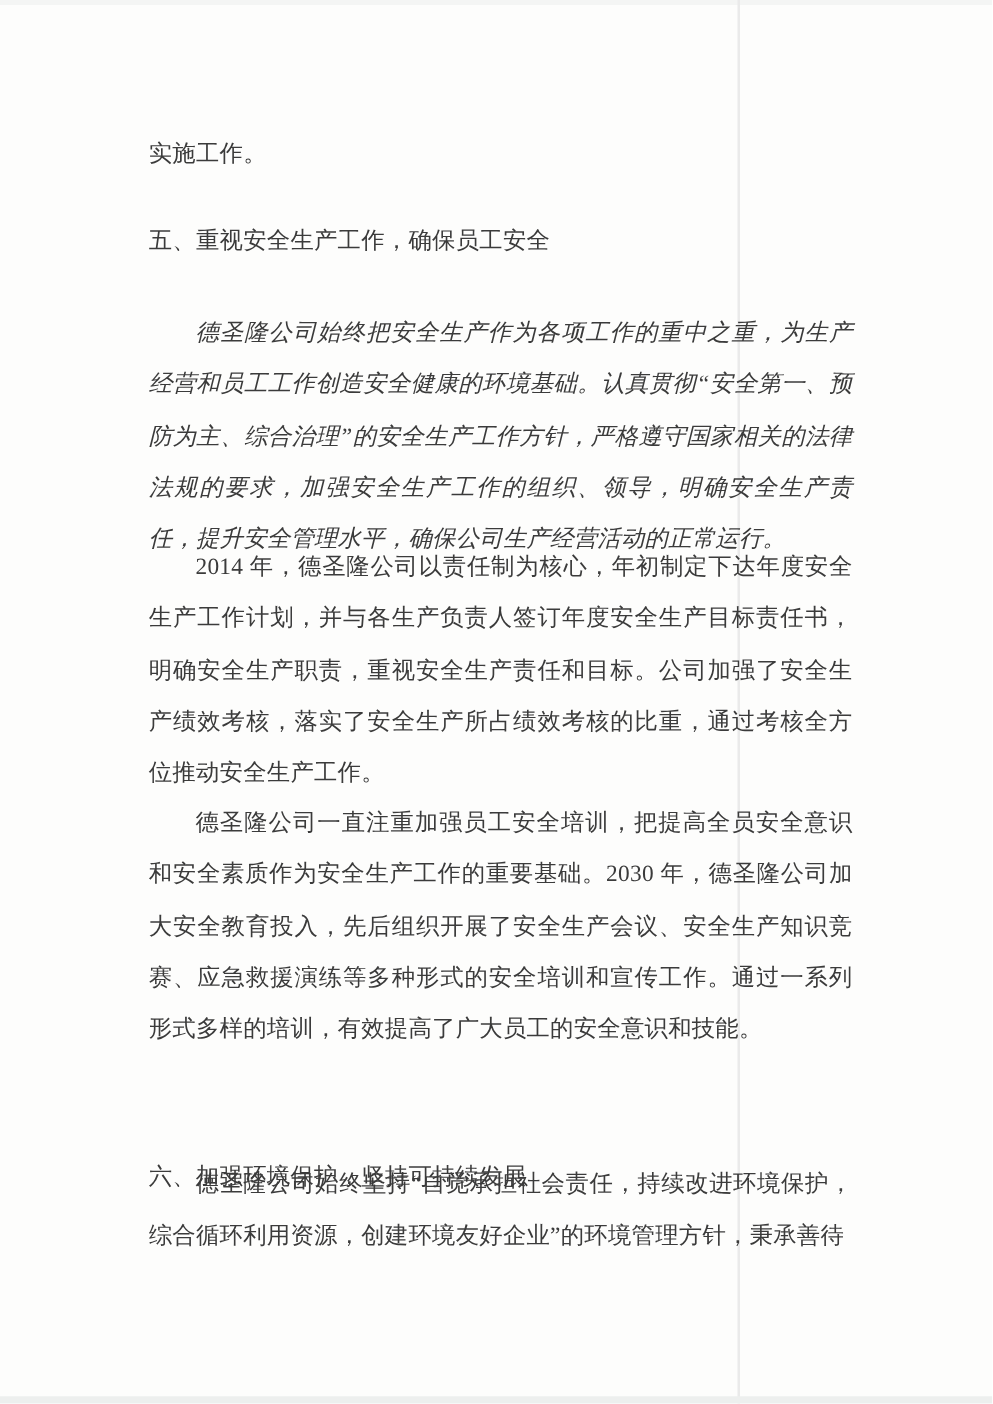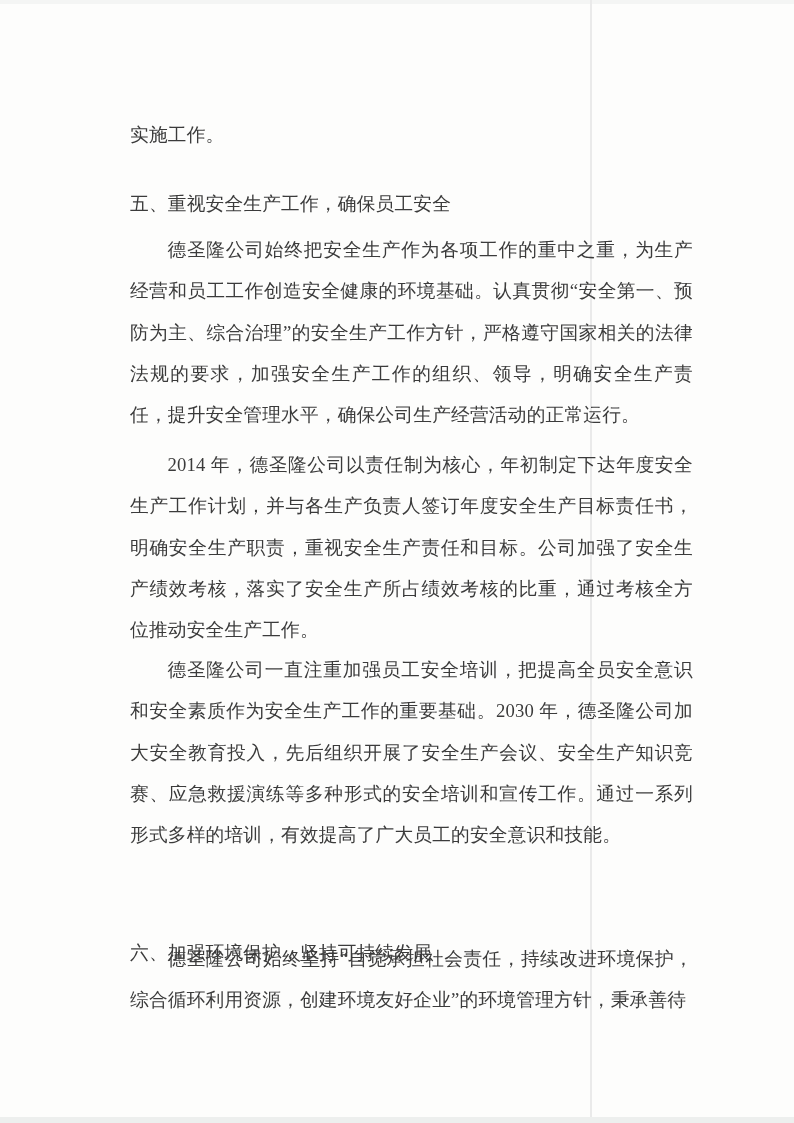--- a/index.html
+++ b/index.html
@@ -10,34 +10,34 @@
   .page {
     position: relative;
     width: 794px;
     height: 1123px;
     background: #fdfdfc;
     overflow: hidden;
     font-family: "Liberation Serif", "DejaVu Serif", serif;
     color: #3b3b3b;
   }
   .page p, .page h2 {
-    margin: 12px;
+    margin: 1px;
     position: absolute;
     left: 118px;
     width: 563px;
     font-size: 18.7px;
     line-height: 41.3px;
     font-weight: normal;
     text-align: justify;
     letter-spacing: 0.2px;
   }
   .indent { text-indent: 2em; }
   .cont { top: 102px; }
   .h5   { top: 171px; }
-  .p51  { top: 217px; }
+  .p51  { top: 245px; font-style: italic; }
   .p52  { top: 432px; }
   .p53  { top: 637px; }
   .h6   { top: 920px; }
   .p61  { top: 926px; }
 
   
   .scan-line-v {
     position: absolute;
     left: 590px;
     top: 0;

